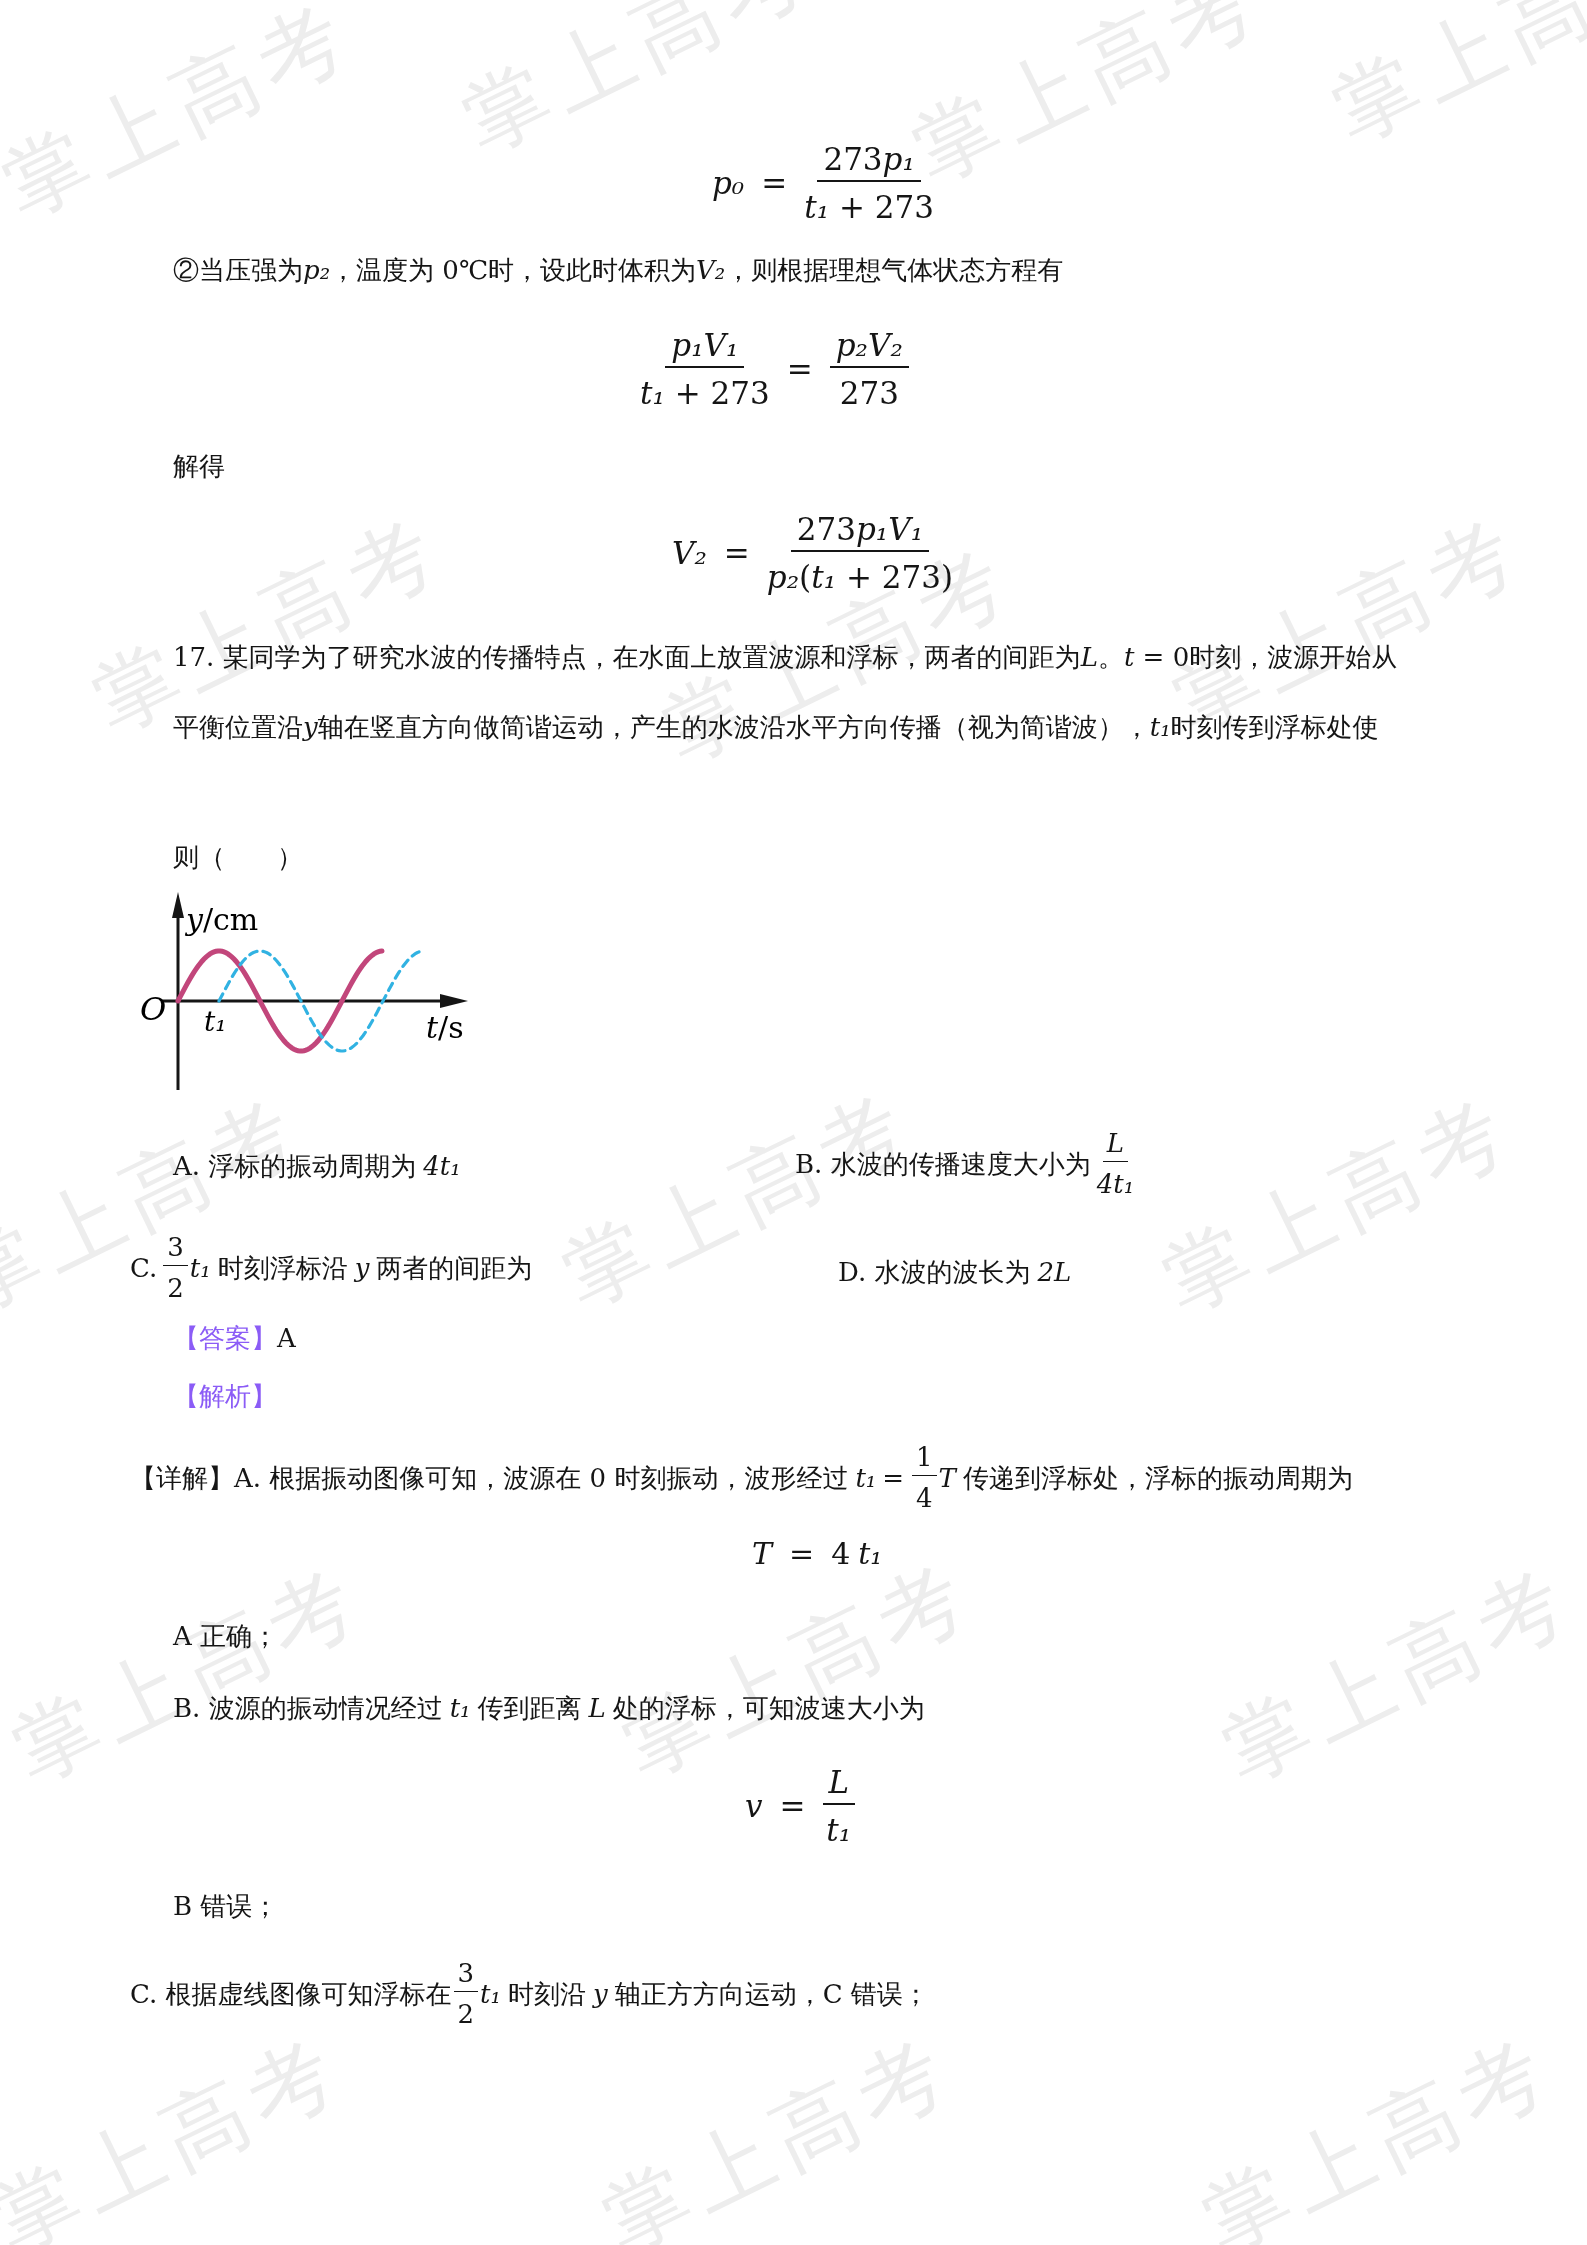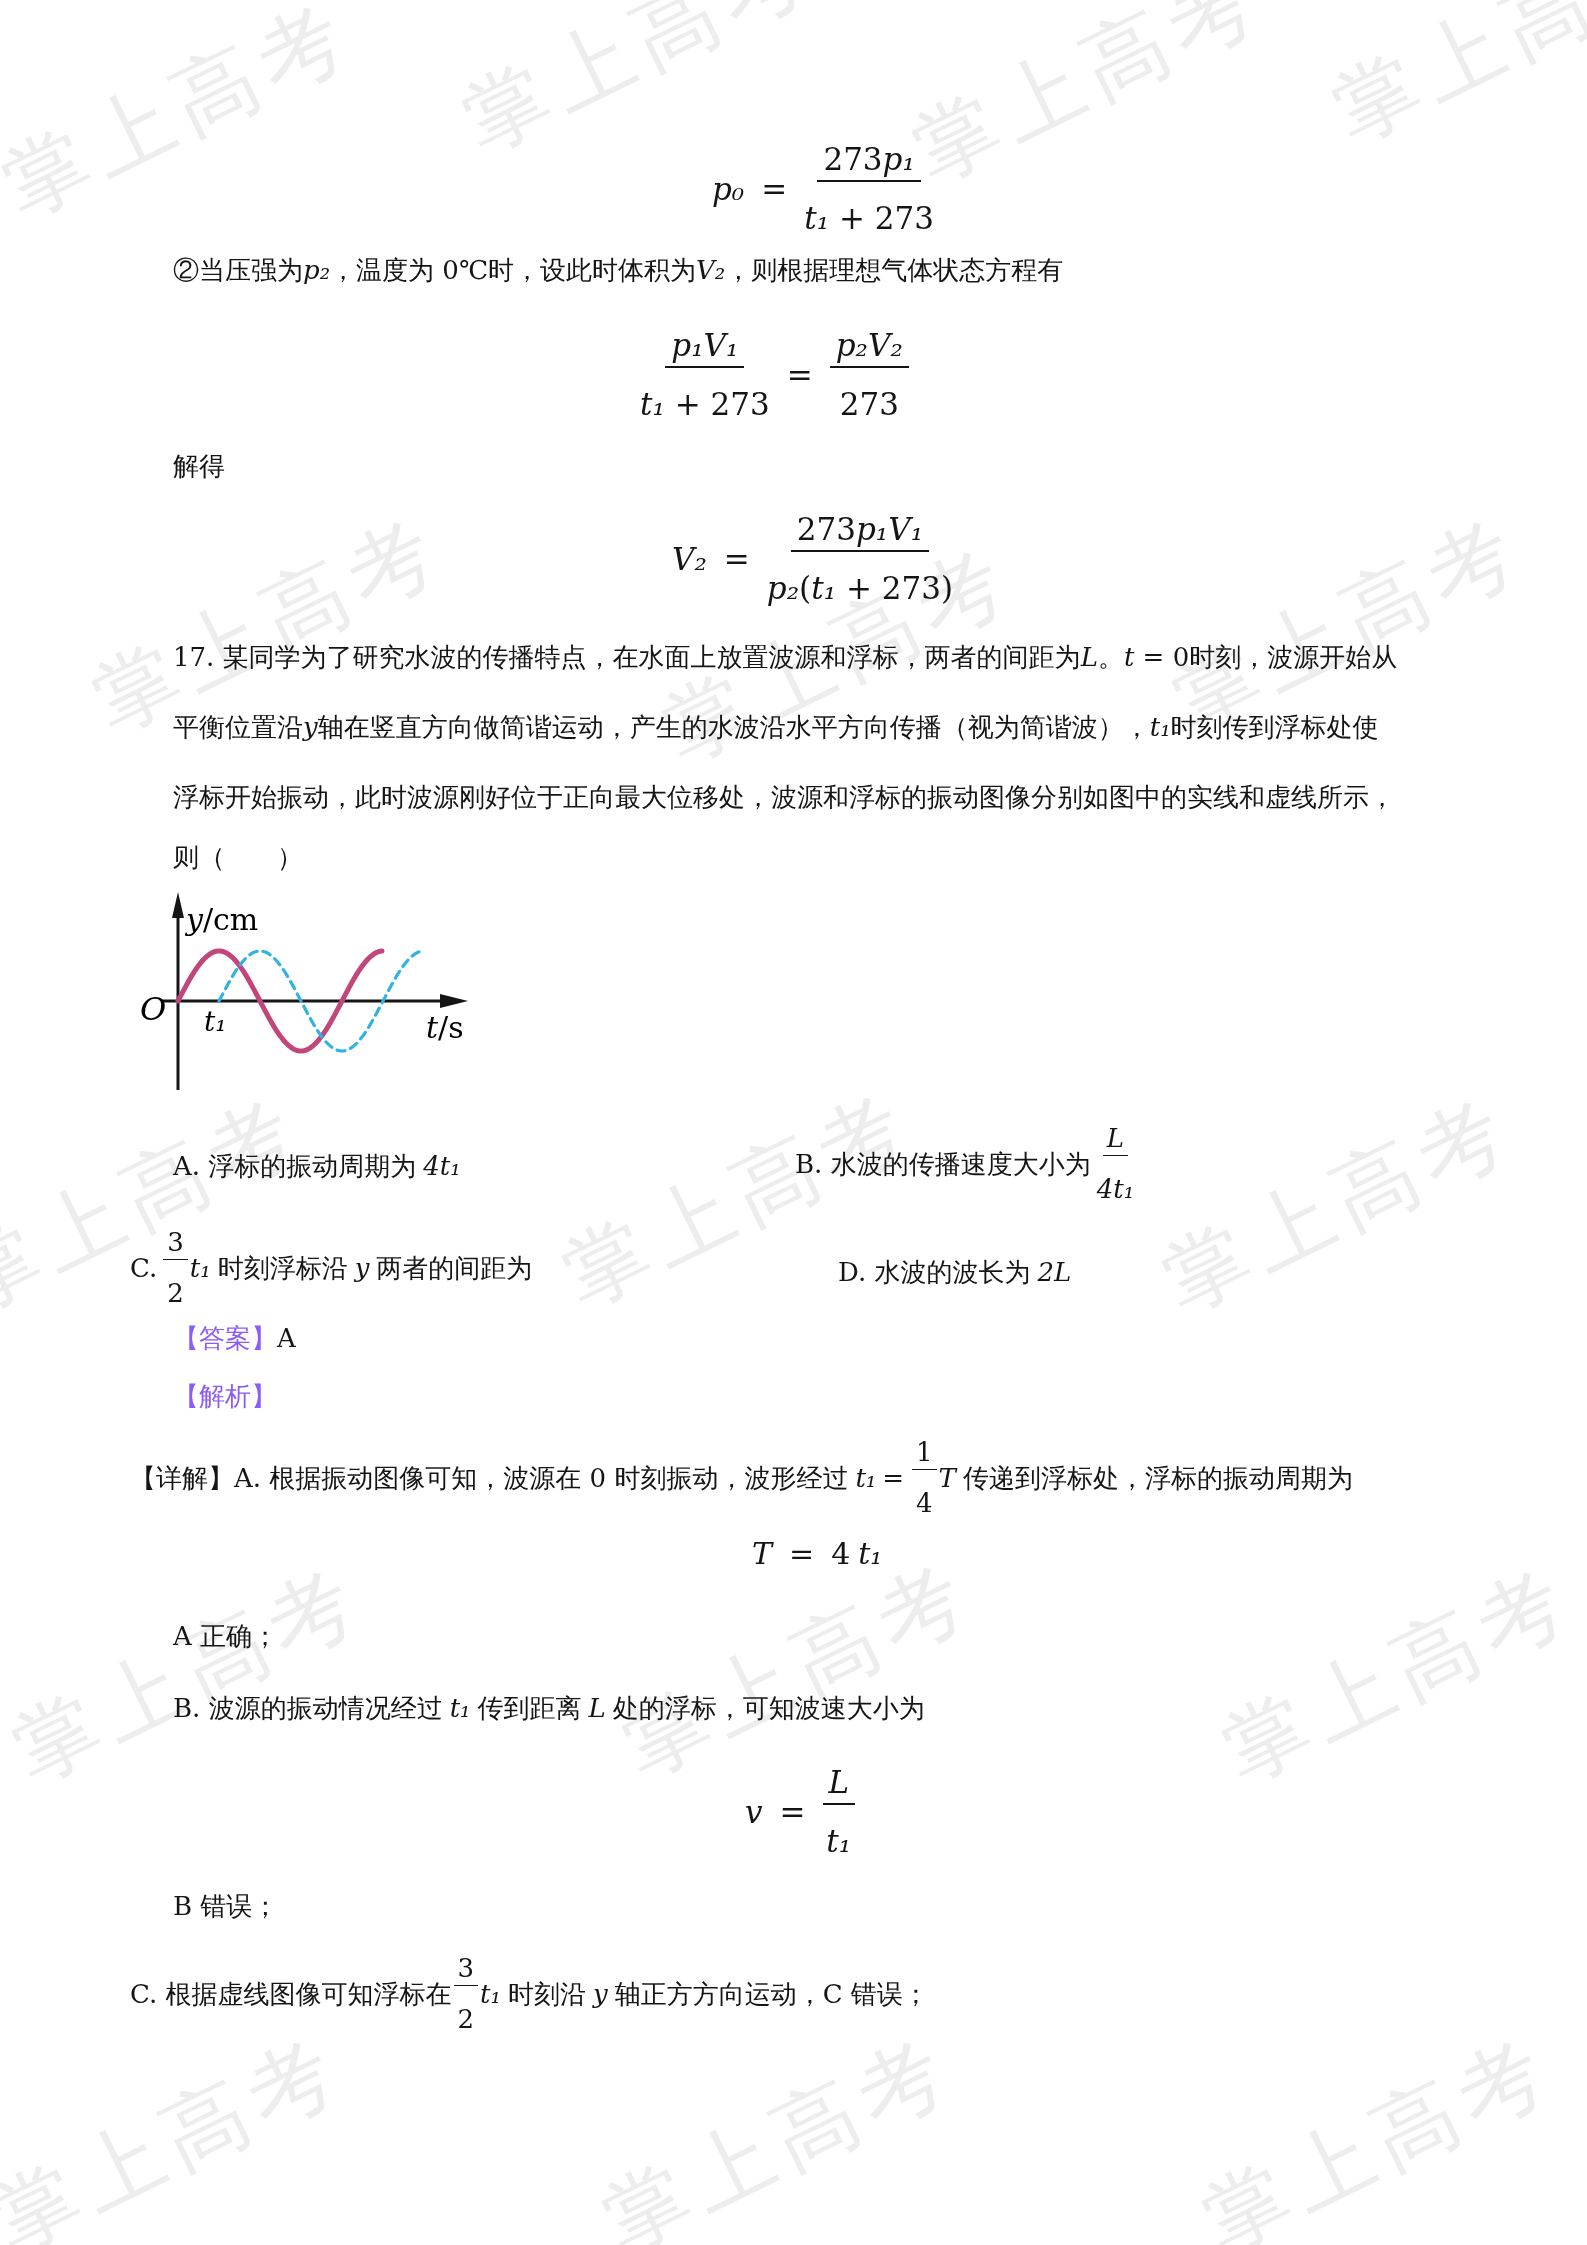--- a/index.html
+++ b/index.html
@@ -12,21 +12,21 @@
   
   .line{position:absolute;left:130px;font-size:26px;white-space:nowrap;line-height:1.25;margin-left:43px;}
   .v{font-style:italic;}
   
   .fxline{position:absolute;display:flex;align-items:center;font-size:26px;white-space:nowrap;}
   
   .formula{position:absolute;display:flex;align-items:center;font-size:31px;white-space:nowrap;gap:8px;}
   .formula .eq{margin:0 9px;}
   .fr{display:inline-flex;flex-direction:column;align-items:center;line-height:1.12;}
   .fr .nm{border-bottom:2px solid #151515;padding:0 6px 3px 6px;text-align:center;}
-  .fr .dn{padding-top:19px;text-align:right;}
+  .fr .dn{padding-top:8px;text-align:right;}
   .fr-sm{font-size:26px;margin:0 6px;}
   .fr-sm .nm{border-bottom:1.8px solid #151515;padding:0 4px 2px 4px;}
   .blue{color:#8b5cf6;}
   .gapl{margin-left:7px;} .gapr{margin-right:7px;}
   svg text{font-family:"DejaVu Serif","Liberation Serif",serif;}
 </style>
 </head>
 <body>
 
 <div class="page">
@@ -85,21 +85,20 @@
         <span class="dn"><span class="v">p₂</span><span>(</span><span class="v">t₁</span><span> + 273</span><span>)</span></span>
       </span>
     </div>
 
     <div class="line" style="top:641px">
       <span>17. 某同学为了研究水波的传播特点，在水面上放置波源和浮标，两者的间距为</span><span class="v">L</span><span>。</span><span class="v">t</span><span> = 0时刻，波源开始从</span>
     </div>
     <div class="line" style="top:711px">
       <span>平衡位置沿</span><span class="v">y</span><span>轴在竖直方向做简谐运动，产生的水波沿水平方向传播（视为简谐波），</span><span class="v">t₁</span><span>时刻传到浮标处使</span>
     </div>
-    <div class="line" style="top:781px">浮标开始振动，此时波源刚好位于正向最大位移处，波源和浮标的振动图像分别如图中的实线和虚线所示，</div>
     <div class="line" style="top:841px">则（　　）</div>
 
     <svg style="position:absolute;left:82px;top:878px" width="460" height="245" viewBox="0 0 460 245">
       <line x1="96" y1="30" x2="96" y2="212" stroke="#151515" stroke-width="3"></line>
       <line x1="80" y1="123" x2="364" y2="123" stroke="#151515" stroke-width="3"></line>
       <polygon points="96,14 90,40 102,40" fill="#151515"></polygon>
       <polygon points="386,123 358,116 358,130" fill="#151515"></polygon>
       <path fill="none" stroke-linecap="round" d="M96.0 123.0L98.0 119.2L100.0 115.4L102.0 111.6L104.0 107.9L106.0 104.3L108.0 100.8L110.0 97.4L112.0 94.2L114.0 91.2L116.0 88.3L118.0 85.7L120.0 83.2L122.0 81.0L124.0 79.1L126.0 77.4L128.0 75.9L130.0 74.8L132.0 73.9L134.0 73.3L136.0 73.0L138.0 73.0L140.0 73.3L142.0 73.9L144.0 74.8L146.0 75.9L148.0 77.4L150.0 79.1L152.0 81.0L154.0 83.2L156.0 85.7L158.0 88.3L160.0 91.2L162.0 94.2L164.0 97.4L166.0 100.8L168.0 104.3L170.0 107.9L172.0 111.6L174.0 115.4L176.0 119.2L178.0 123.0L180.0 126.8L182.0 130.6L184.0 134.4L186.0 138.1L188.0 141.7L190.0 145.2L192.0 148.6L194.0 151.8L196.0 154.8L198.0 157.7L200.0 160.3L202.0 162.8L204.0 165.0L206.0 166.9L208.0 168.6L210.0 170.1L212.0 171.2L214.0 172.1L216.0 172.7L218.0 173.0L220.0 173.0L222.0 172.7L224.0 172.1L226.0 171.2L228.0 170.1L230.0 168.6L232.0 166.9L234.0 165.0L236.0 162.8L238.0 160.3L240.0 157.7L242.0 154.8L244.0 151.8L246.0 148.6L248.0 145.2L250.0 141.7L252.0 138.1L254.0 134.4L256.0 130.6L258.0 126.8L260.0 123.0L262.0 119.2L264.0 115.4L266.0 111.6L268.0 107.9L270.0 104.3L272.0 100.8L274.0 97.4L276.0 94.2L278.0 91.2L280.0 88.3L282.0 85.7L284.0 83.2L286.0 81.0L288.0 79.1L290.0 77.4L292.0 75.9L294.0 74.8L296.0 73.9L298.0 73.3L300.0 73.0" stroke="#c2467b" stroke-width="5"></path>
       <path fill="none" stroke-linecap="round" d="M137.0 123.0L139.0 119.2L141.0 115.4L143.0 111.6L145.0 107.9L147.0 104.3L149.0 100.8L151.0 97.4L153.0 94.2L155.0 91.2L157.0 88.3L159.0 85.7L161.0 83.2L163.0 81.0L165.0 79.1L167.0 77.4L169.0 75.9L171.0 74.8L173.0 73.9L175.0 73.3L177.0 73.0L179.0 73.0L181.0 73.3L183.0 73.9L185.0 74.8L187.0 75.9L189.0 77.4L191.0 79.1L193.0 81.0L195.0 83.2L197.0 85.7L199.0 88.3L201.0 91.2L203.0 94.2L205.0 97.4L207.0 100.8L209.0 104.3L211.0 107.9L213.0 111.6L215.0 115.4L217.0 119.2L219.0 123.0L221.0 126.8L223.0 130.6L225.0 134.4L227.0 138.1L229.0 141.7L231.0 145.2L233.0 148.6L235.0 151.8L237.0 154.8L239.0 157.7L241.0 160.3L243.0 162.8L245.0 165.0L247.0 166.9L249.0 168.6L251.0 170.1L253.0 171.2L255.0 172.1L257.0 172.7L259.0 173.0L261.0 173.0L263.0 172.7L265.0 172.1L267.0 171.2L269.0 170.1L271.0 168.6L273.0 166.9L275.0 165.0L277.0 162.8L279.0 160.3L281.0 157.7L283.0 154.8L285.0 151.8L287.0 148.6L289.0 145.2L291.0 141.7L293.0 138.1L295.0 134.4L297.0 130.6L299.0 126.8L301.0 123.0L303.0 119.2L305.0 115.4L307.0 111.6L309.0 107.9L311.0 104.3L313.0 100.8L315.0 97.4L317.0 94.2L319.0 91.2L321.0 88.3L323.0 85.7L325.0 83.2L327.0 81.0L329.0 79.1L331.0 77.4L333.0 75.9L335.0 74.8L337.0 73.9L339.0 73.3L341.0 73.0" stroke="#31b2e2" stroke-dasharray="8 6" stroke-width="3.2"></path>
       <text x="104" y="52" font-size="30"><tspan font-style="italic">y</tspan><tspan>/cm</tspan></text>

